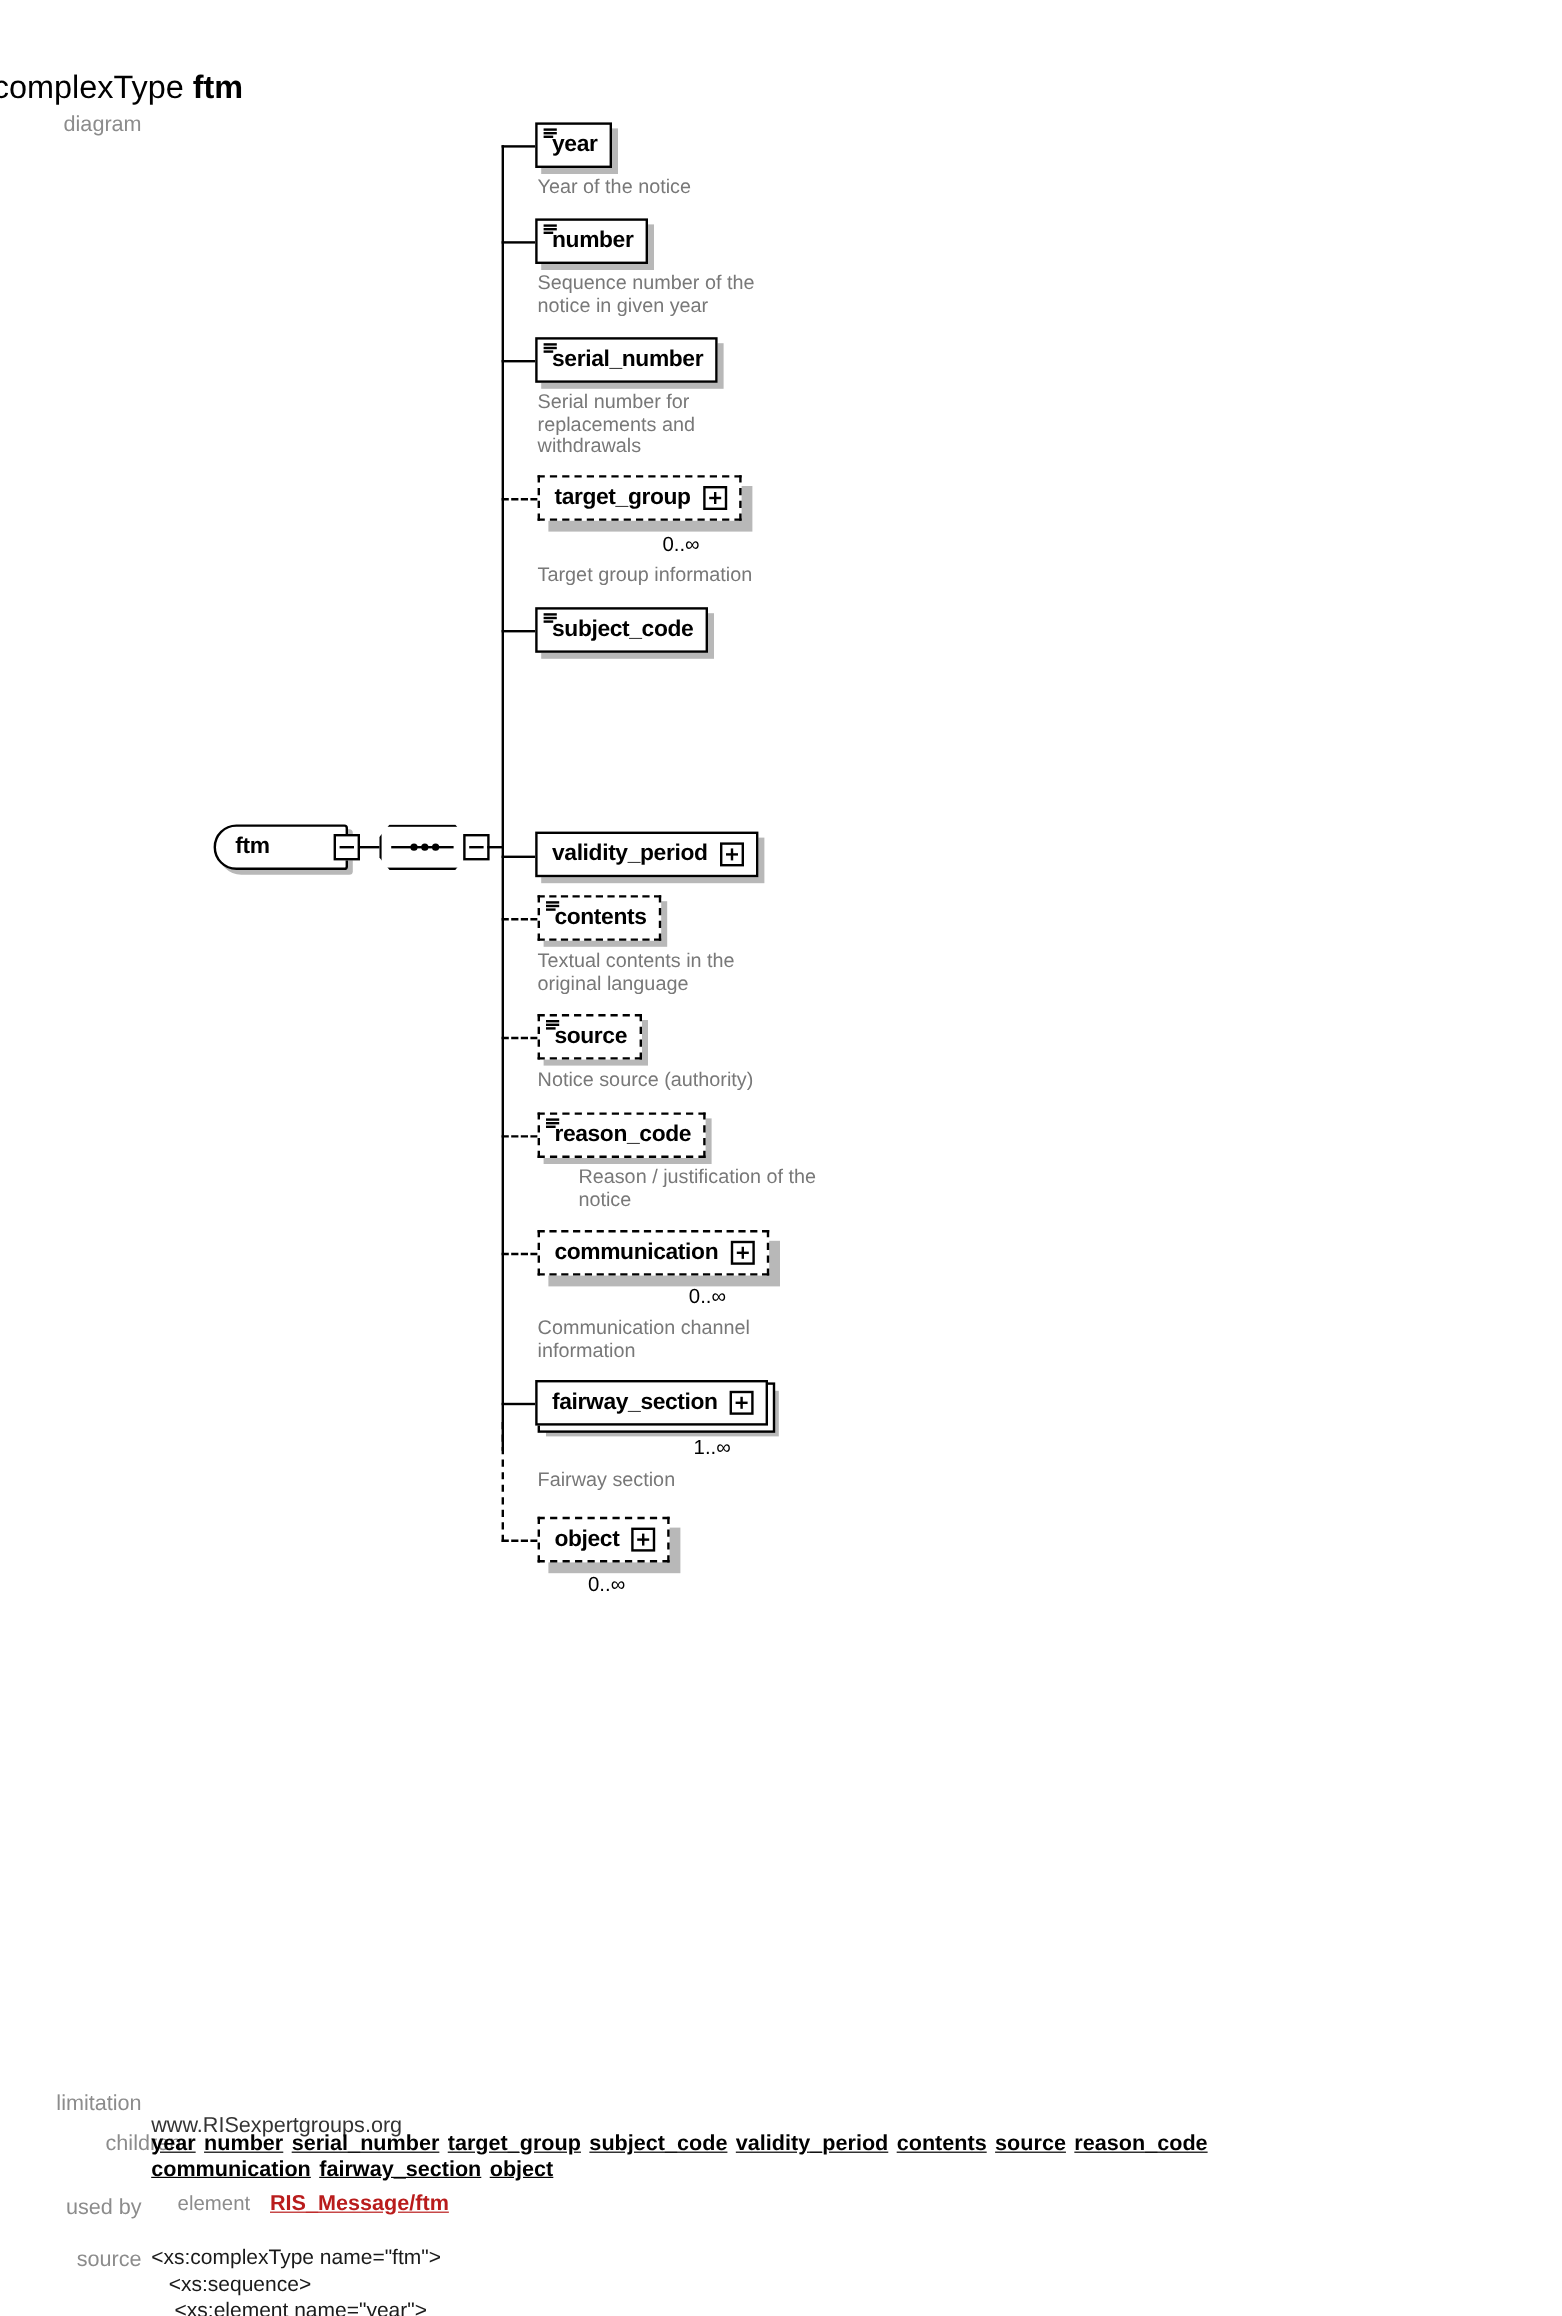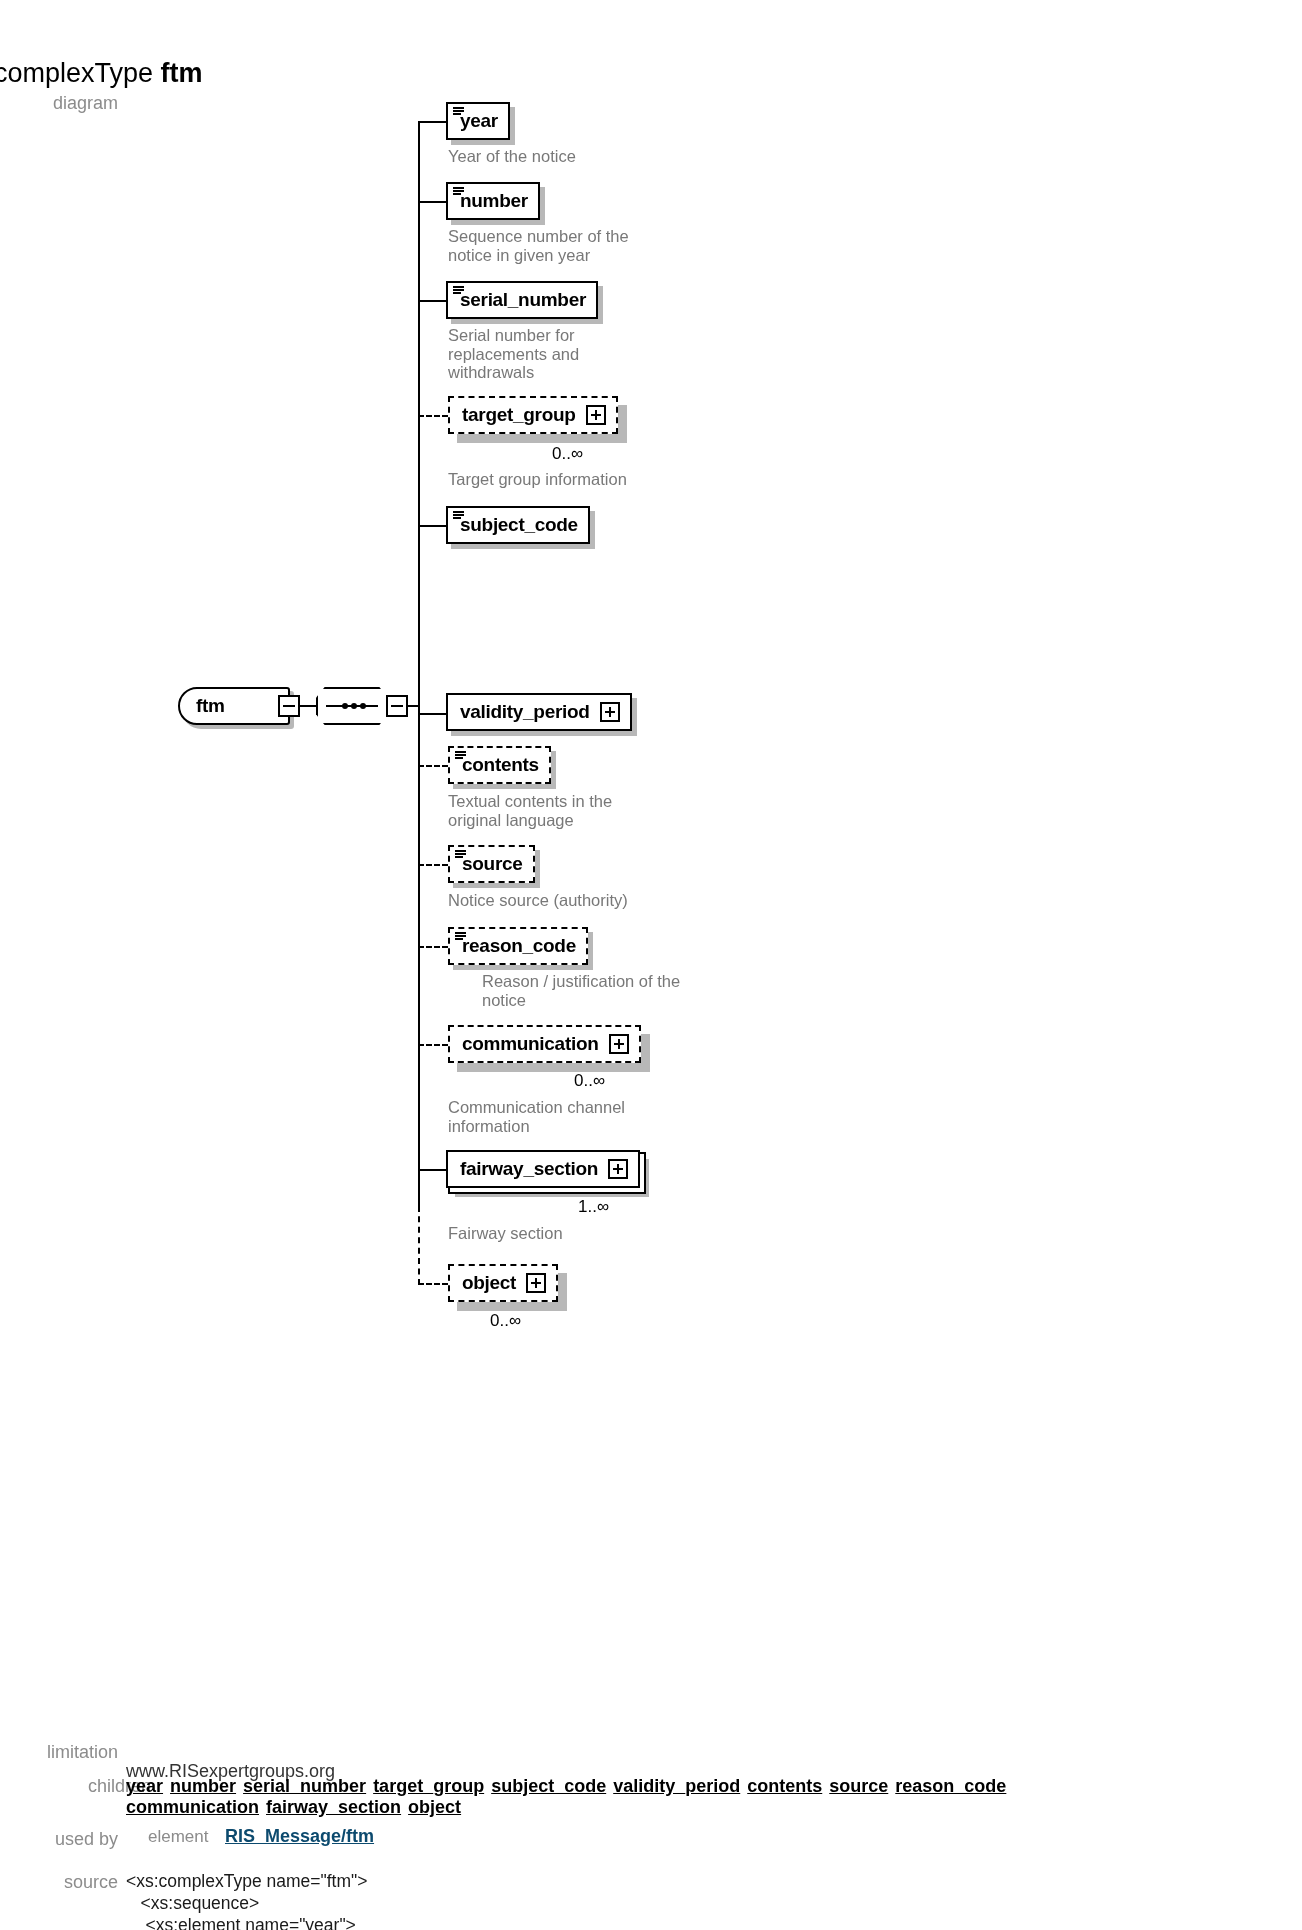--- a/index.html
+++ b/index.html
@@ -283,21 +283,21 @@
     font-size: 17px;
     color: #8c8c8c;
   }
   #usedby-value {
     position: absolute;
     left: 225px;
     top: 1826px;
     font-size: 18px;
     font-weight: bold;
     text-decoration: underline;
-    color: #0c4a6e;
+    color: #b91c1c;
   }
 
   #source-code {
     position: absolute;
     left: 126px;
     top: 1870px;
     font-size: 17.5px;
     line-height: 22px;
     color: #1a1a1a;
     white-space: pre;

